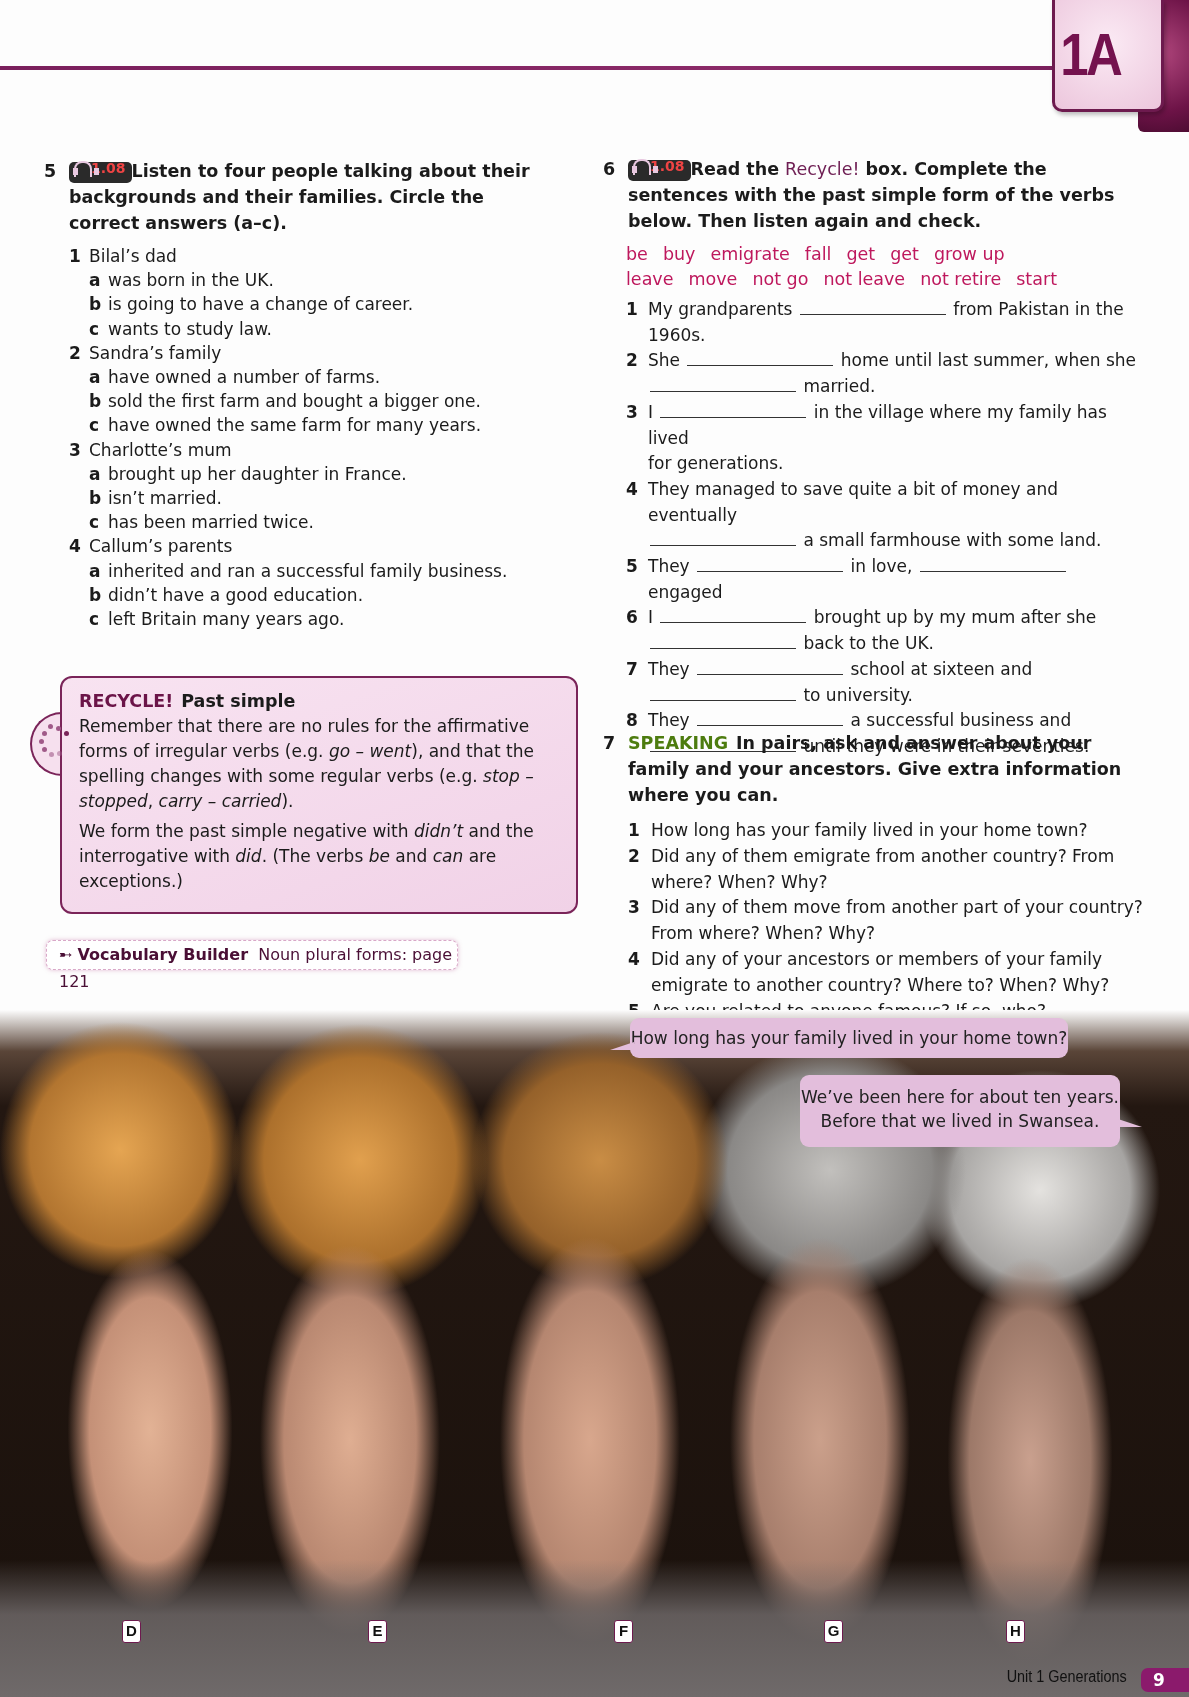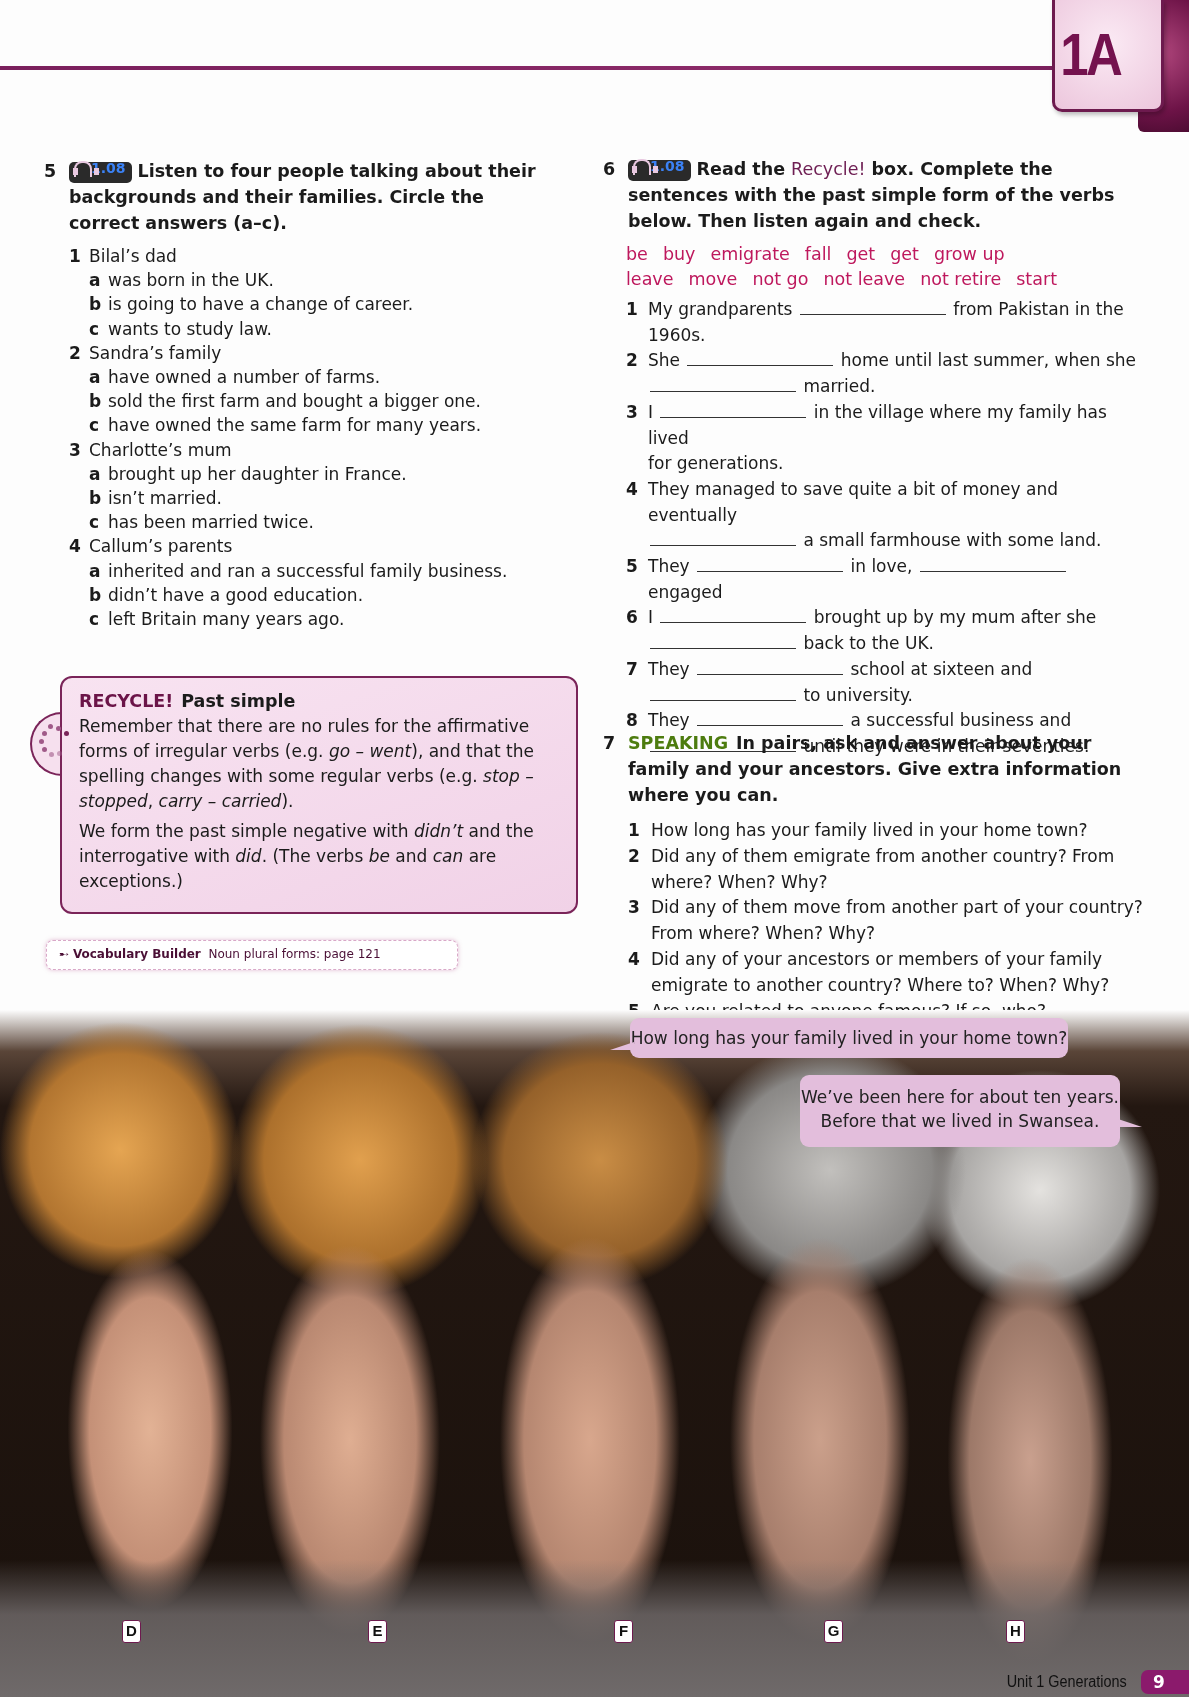--- a/index.html
+++ b/index.html
@@ -34,23 +34,22 @@
   }
 
   .col-left { position: absolute; left: 44px; top: 158px; width: 500px; }
   .col-right { position: absolute; left: 603px; top: 156px; width: 540px; }
 
   .ex-head { display: flex; font-size: 17.5px; font-weight: bold; line-height: 26px; }
   .ex-num { width: 25px; flex-shrink: 0; }
   .ex-text { flex: 1; }
   .audio {
     display: inline-flex; align-items: center; gap: 2px;
-    background: #2a2a2a; color: #3b82f6; font-size: 14px; font-weight: bold;
+    background: #2a2a2a; color: #ef4444; font-size: 14px; font-weight: bold;
     border-radius: 5px; padding: 0 6px 8px 4px; height: 21px; vertical-align: 2px;
-    margin-right: 6px;
   }
   .audio .hp {
     display: inline-block; width: 16px; height: 14px; position: relative;
   }
   .audio .hp::before {
     content: ""; position: absolute; left: 1px; top: 0; width: 14px; height: 14px;
     border: 2px solid #e8c8e0; border-bottom: none; border-radius: 8px 8px 0 0;
   }
   .audio .hp::after {
     content: ""; position: absolute; left: 0; top: 7px; width: 16px; height: 7px;
@@ -80,21 +79,21 @@
   }
   .recycle h3 { font-size: 17.5px; font-weight: bold; }
   .recycle h3 .rc { color: #6b1448; margin-right: 8px; }
   .recycle p { margin-top: 0; }
   .recycle p + p { margin-top: 5px; }
 
   .vocab {
     position: absolute; left: 46px; top: 940px; width: 412px; height: 30px;
     background: #fff; border: 1.5px dashed #d9a8c8; border-radius: 7px;
     box-shadow: 0 0 4px rgba(200,120,170,0.5);
-    font-size: 12px; line-height: 27px; padding-left: 12px; color: #4a0f35;
+    font-size: 16px; line-height: 27px; padding-left: 12px; color: #4a0f35;
   }
   .vocab b { color: #4a0f35; }
 
   .verbs { margin-top: 8px; margin-left: 23px; color: #be185d; font-size: 17.5px; line-height: 25px; }
   .verbs span { margin-right: 15px; }
   .sent-list { margin-top: 5px; margin-left: 23px; font-size: 17px; line-height: 25.7px; }
   .sent { display: flex; }
   .sent .n { width: 22px; font-weight: bold; flex-shrink: 0; }
   .blank { display: inline-block; width: 146px; border-bottom: 1.2px solid #333; height: 18px; vertical-align: baseline; margin: 0 2px; }
 
@@ -138,21 +137,21 @@
     border-top: 8px solid transparent; border-left: 24px solid #e3bedc;
   }
   .face-label {
     position: absolute; top: 1620px; width: 19px; height: 23px;
     background: #fff; border: 1.5px solid #6d1a4e; border-radius: 3px;
     font-family: "Liberation Sans", sans-serif; font-weight: bold; font-size: 15px;
     text-align: center; line-height: 20px; color: #111;
   }
   .footer {
     position: absolute; right: 0; top: 1668px; height: 28px;
-    display: flex; align-items: center;
+    display: flex; align-items: flex-start;
   }
   .footer .unit {
     font-family: "Liberation Sans", sans-serif; font-size: 16px; color: #111;
     margin-right: 8px; transform: scaleX(0.9);
   }
   .footer .page {
     background: #8b1a6c; color: #fff; font-weight: bold; font-size: 17px;
     width: 48px; height: 24px; border-radius: 7px 0 0 7px; padding-left: 12px; line-height: 24px;
   }
 </style>

